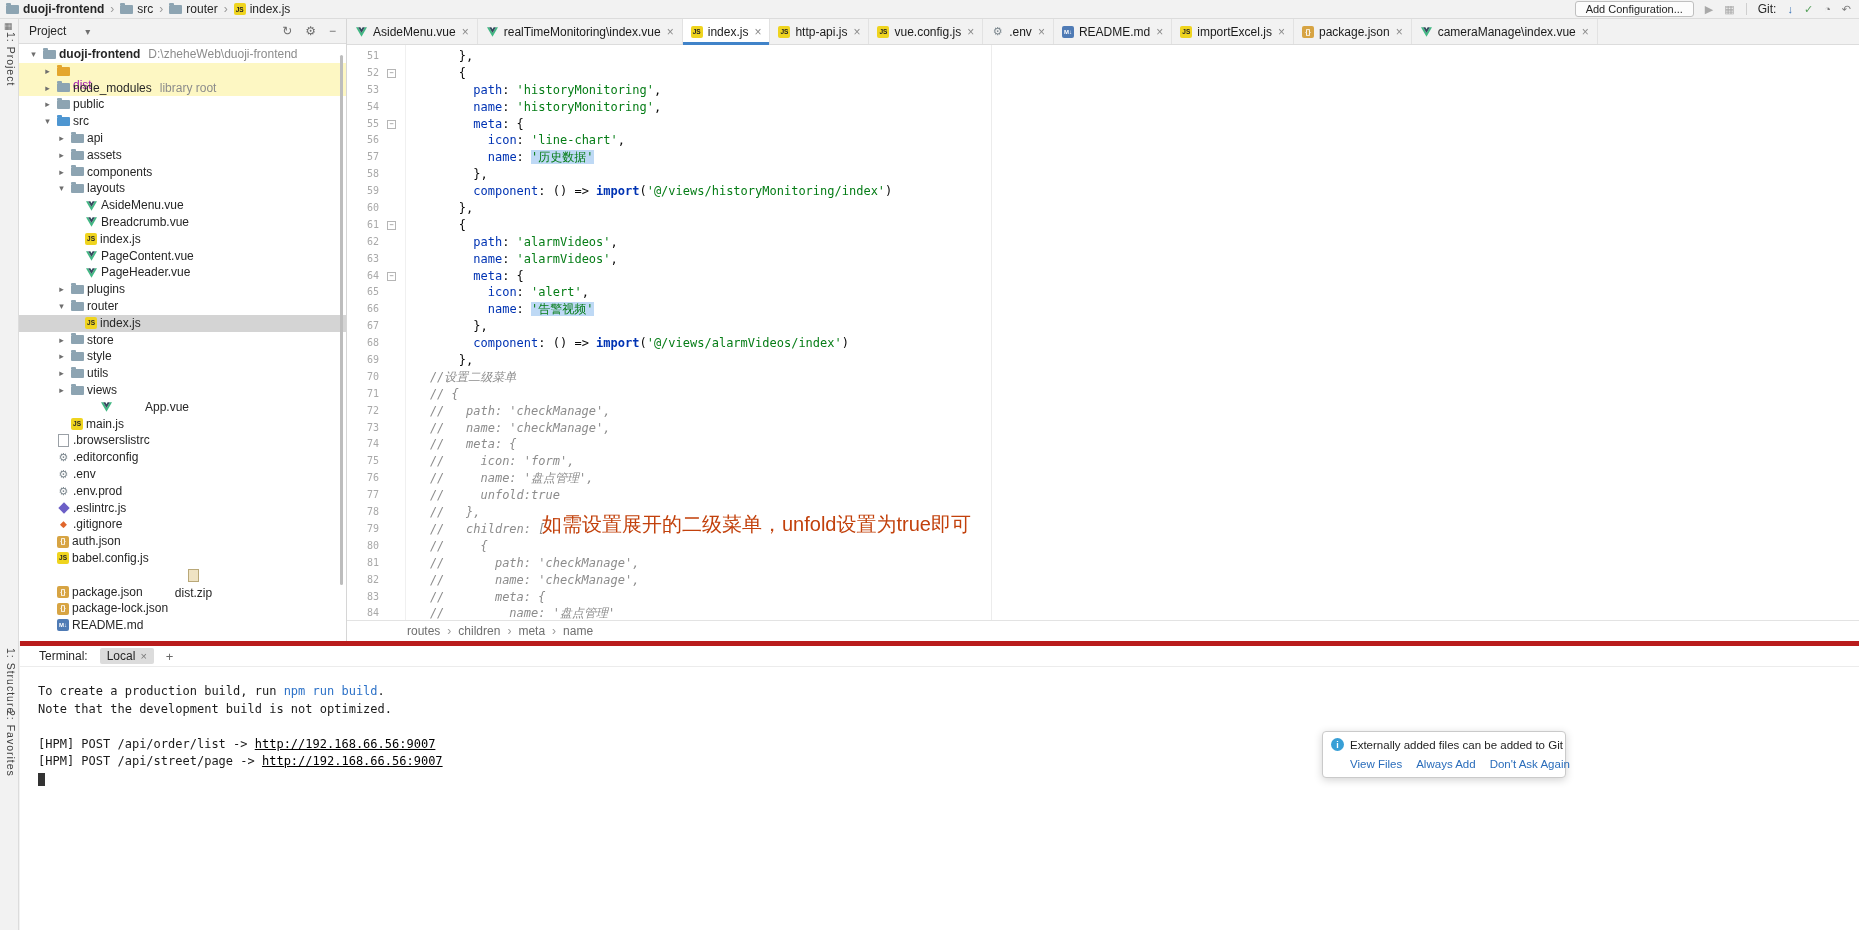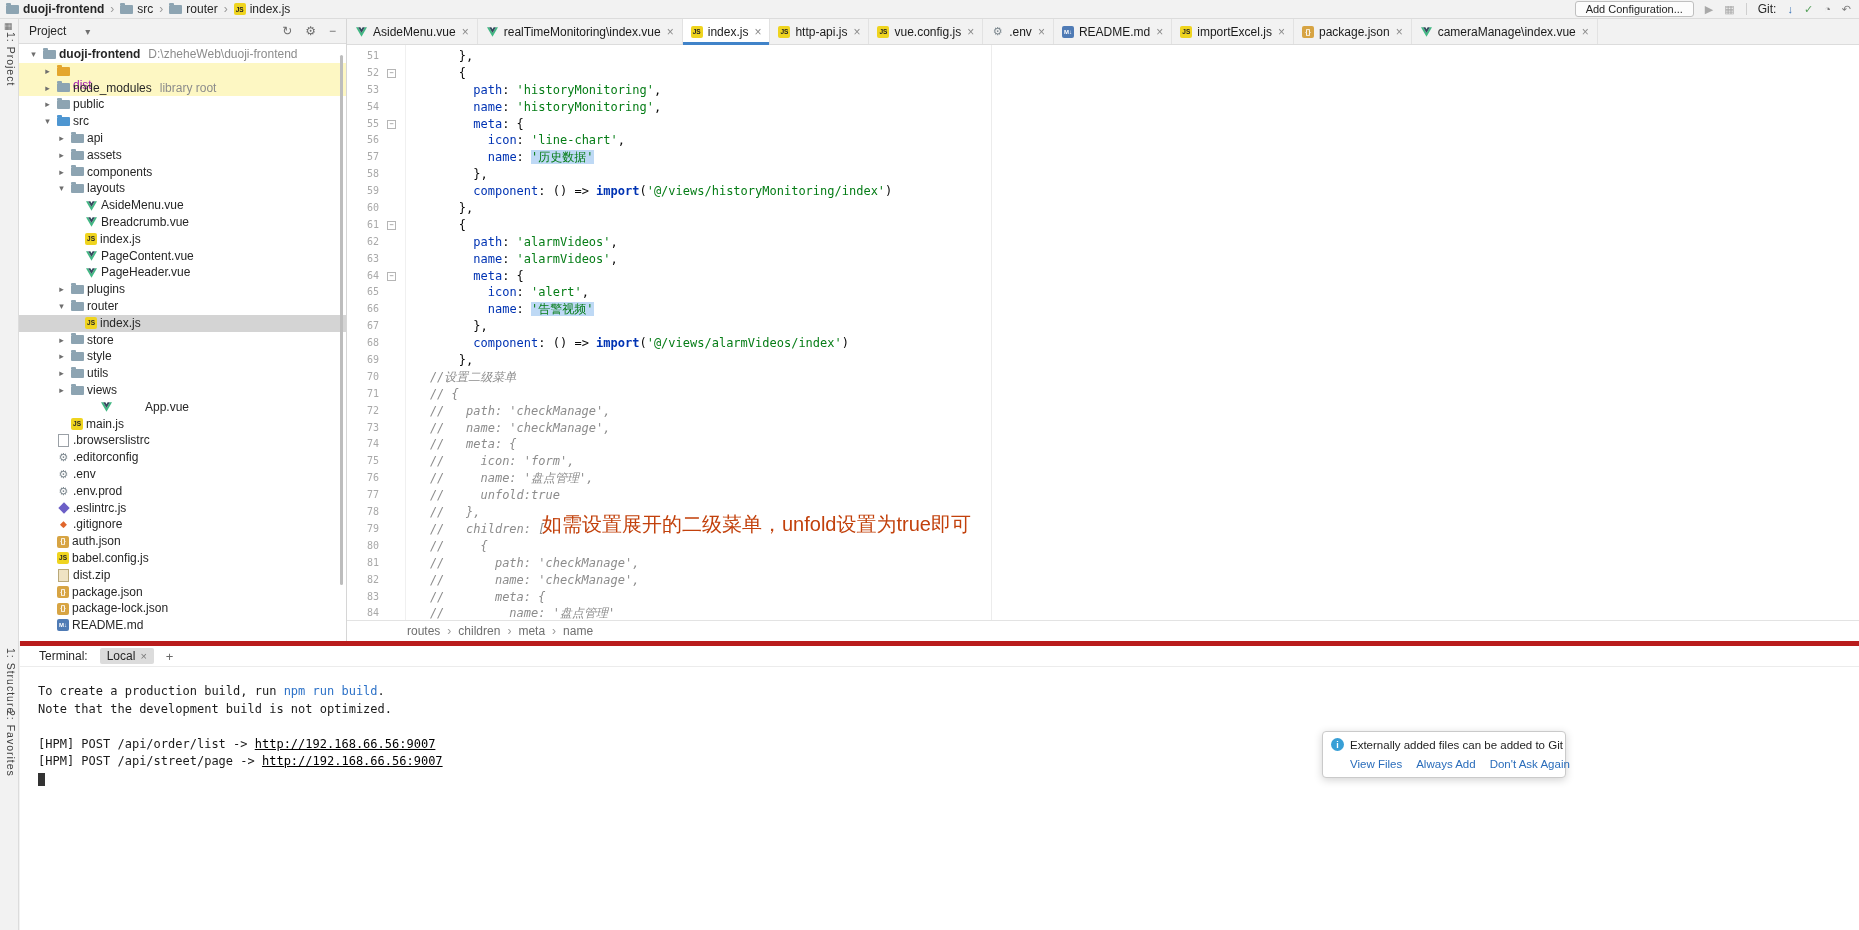--- a/index.html
+++ b/index.html
@@ -368,21 +368,21 @@
         <div class="tree-row" style="padding-left: 22px;">
           <span class="chev"></span>
           <span class="icon json-icon">{}</span>
           <span class="tree-label">auth.json</span>
         </div>
         <div class="tree-row" style="padding-left: 22px; text-align: right;">
           <span class="chev"></span>
           <span class="icon js-icon">JS</span>
           <span class="tree-label">babel.config.js</span>
         </div>
-        <div class="tree-row" style="padding-left: 22px;">
+        <div class="tree-row" style="padding-left: 22px; flex-direction: column;">
           <span class="chev"></span>
           <span class="icon zip-icon"></span>
           <span class="tree-label">dist.zip</span>
         </div>
         <div class="tree-row" style="padding-left: 22px;">
           <span class="chev"></span>
           <span class="icon json-icon">{}</span>
           <span class="tree-label">package.json</span>
         </div>
         <div class="tree-row" style="padding-left: 22px;">

